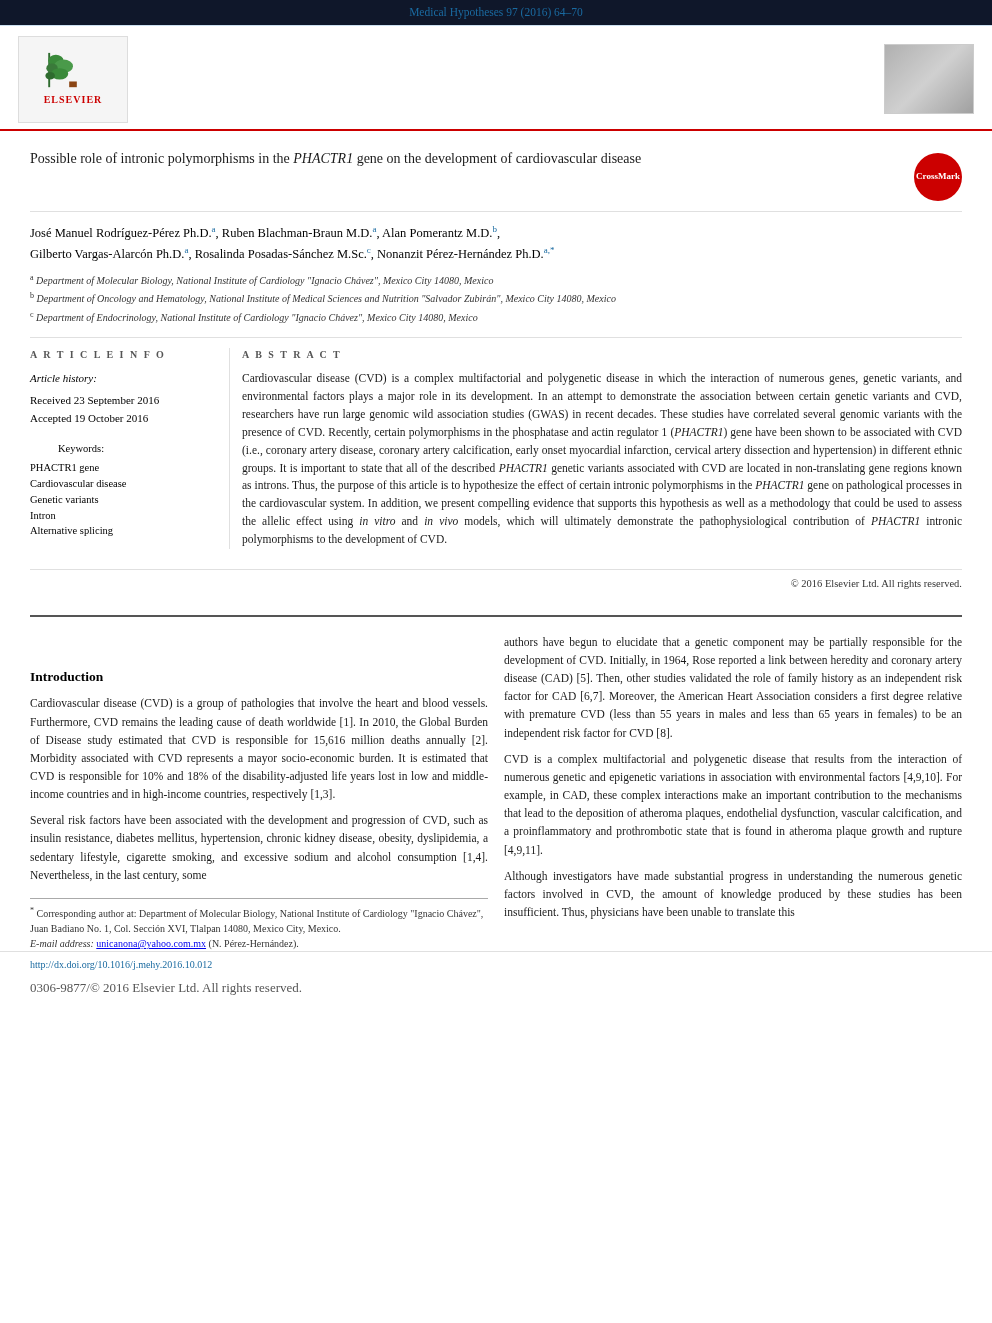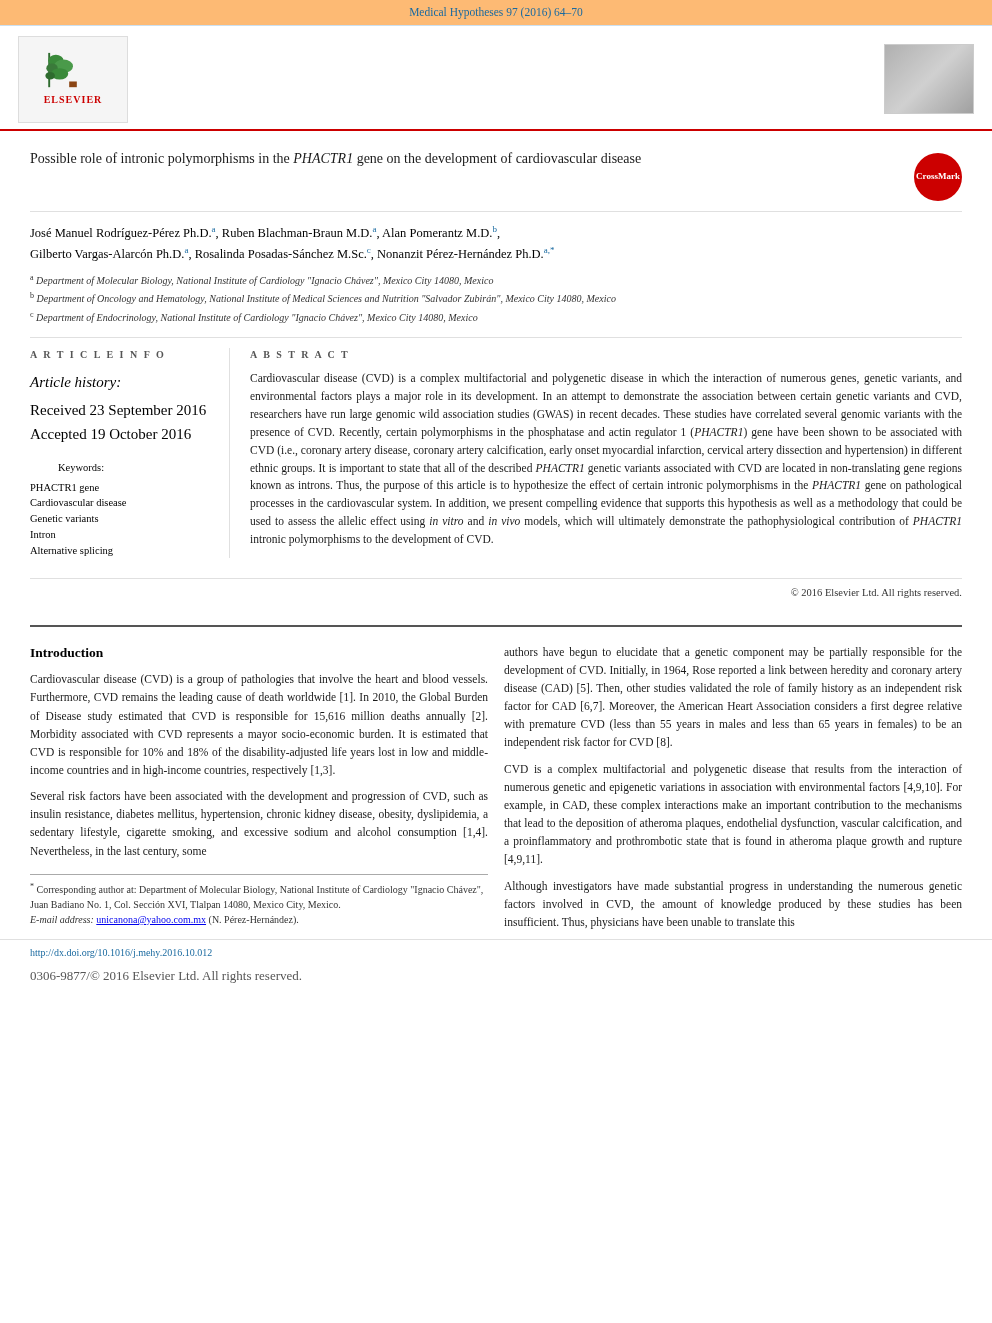--- a/index.html
+++ b/index.html
@@ -6,21 +6,21 @@
     body {
       font-family: 'Times New Roman', Times, serif;
       background: #fff;
       color: #000;
       width: 992px;
       min-height: 1323px;
       font-size: 13px;
       line-height: 1.45;
     }
     .top-bar {
-      background: #fdba74;
+      background: #0f172a;
       text-align: center;
       padding: 4px 0;
       font-size: 11.5px;
       color: #1a6aa0;
       border-bottom: 1px solid #cce0f0;
     }
     .journal-header {
       display: flex;
       align-items: center;
       justify-content: space-between;
@@ -146,21 +146,21 @@
       border-bottom: 1px solid #e0e0e0;
     }
     .affiliations-block sup {
       font-size: 8px;
     }
     .affil-line {
       margin-bottom: 2px;
     }
     .two-col-section {
       display: flex;
-      gap: 20px;
+      gap: 12px;
       margin-bottom: 10px;
       padding-bottom: 10px;
     }
     .article-info-col {
       width: 200px;
       flex-shrink: 0;
       border-right: 1px solid #e0e0e0;
       padding-right: 15px;
     }
     .abstract-col {
@@ -168,21 +168,21 @@
     }
     .section-label {
       font-size: 10px;
       font-weight: bold;
       letter-spacing: 2px;
       color: #555;
       margin-bottom: 8px;
       text-transform: uppercase;
     }
     .article-history {
-      font-size: 15px;
+      font-size: 11px;
       line-height: 1.6;
     }
     .article-history .label {
       font-style: italic;
       display: block;
       margin-bottom: 4px;
     }
     .keywords-block {
       margin-top: 14px;
       font-size: 10.5px;
@@ -218,20 +218,21 @@
       border-top: 2px solid #555;
       margin: 0 30px 16px 30px;
     }
     .body-content {
       display: flex;
       gap: 16px;
       padding: 0 30px;
     }
     .body-left {
       flex: 1;
+      margin-top: 34px;
     }
     .body-right {
       flex: 1;
     }
     .section-heading {
       font-size: 13.5px;
       font-weight: bold;
       margin-bottom: 8px;
       color: #000;
     }

